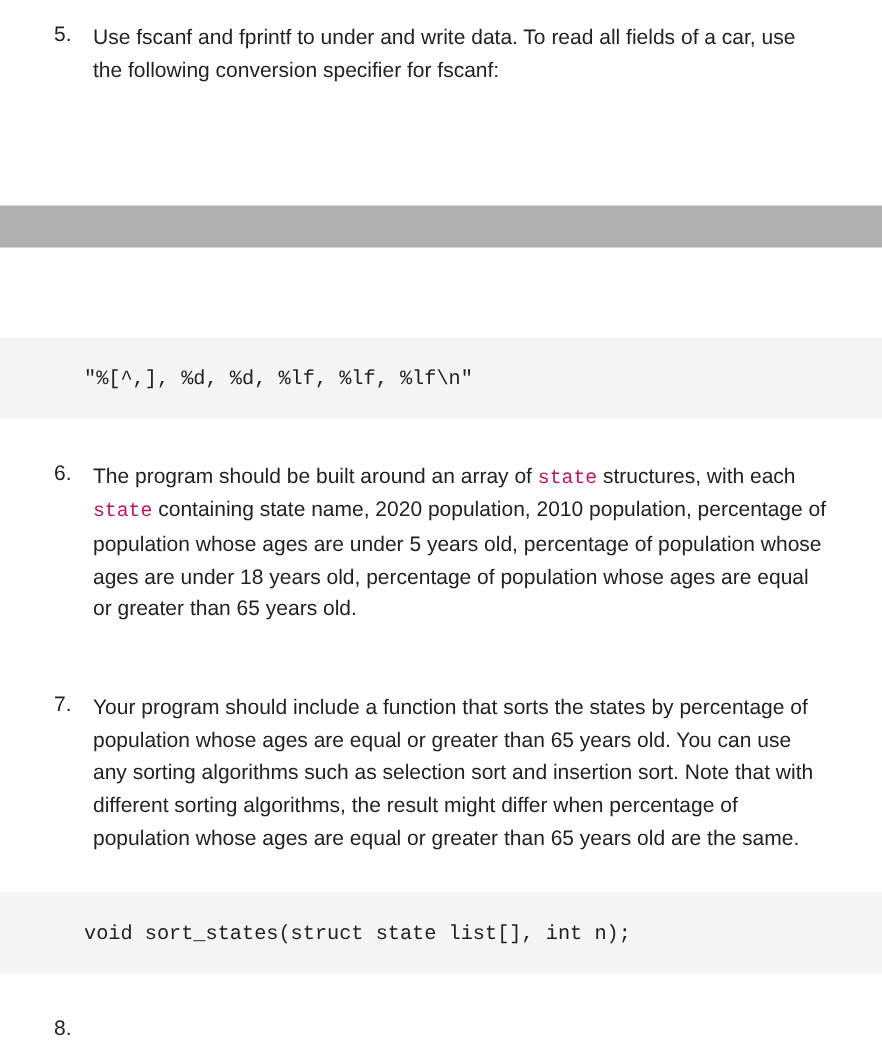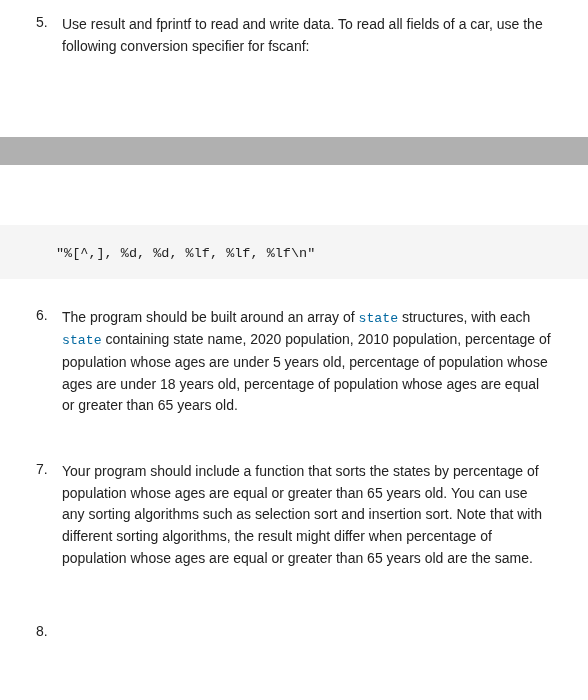--- a/index.html
+++ b/index.html
@@ -52,41 +52,41 @@
       font-family: 'Courier New', Courier, monospace;
       font-size: 13.5px;
       padding: 18px 36px 14px 56px;
       color: #222;
       line-height: 1.6;
     }
     code, .inline-code {
       font-family: 'Courier New', Courier, monospace;
       font-size: 13.2px;
       background: none;
-      color: #0369a1;
+      color: #be185d;
     }
     .bold {
       font-weight: normal;
     }
     .spacer-sm {
       height: 10px;
     }
     .spacer-lg {
       height: 60px;
     }
   </style>
 </head>
 <body>
 <div class="page">
 
   <div class="section section-top">
     <div class="numbered-item">
       <span class="item-number">5.</span>
       <div class="item-content">
-        <span>Use result and fprintf to read and write data. To read all fields of a car, use the following conversion specifier for fscanf:</span>
+        <span>Use fscanf and fprintf to under and write data. To read all fields of a car, use the following conversion specifier for fscanf:</span>
       </div>
     </div>
   </div>
 
   <div class="spacer-lg"></div>
 
   <div class="gray-bar"></div>
 
   <div class="spacer-lg"></div>
 
@@ -111,20 +111,23 @@
     <div class="numbered-item">
       <span class="item-number">7.</span>
       <div class="item-content">
         <span>Your program should include a function that sorts the states by percentage of population whose ages are equal or greater than 65 years old. You can use any sorting algorithms such as selection sort and insertion sort. </span><span class="bold">Note that with different sorting algorithms, the result might differ when percentage of population whose ages are equal or greater than 65 years old are the same.</span>
       </div>
     </div>
   </div>
 
   <div class="spacer-sm"></div>
 
+  <div class="code-block">
+    <span>void sort_states(struct state list[], int n);</span>
+  </div>
 
   <div class="spacer-sm"></div>
 
   <div class="section">
     <div class="numbered-item">
       <span class="item-number">8.</span>
       <div class="item-content">
         
       </div>
     </div>

